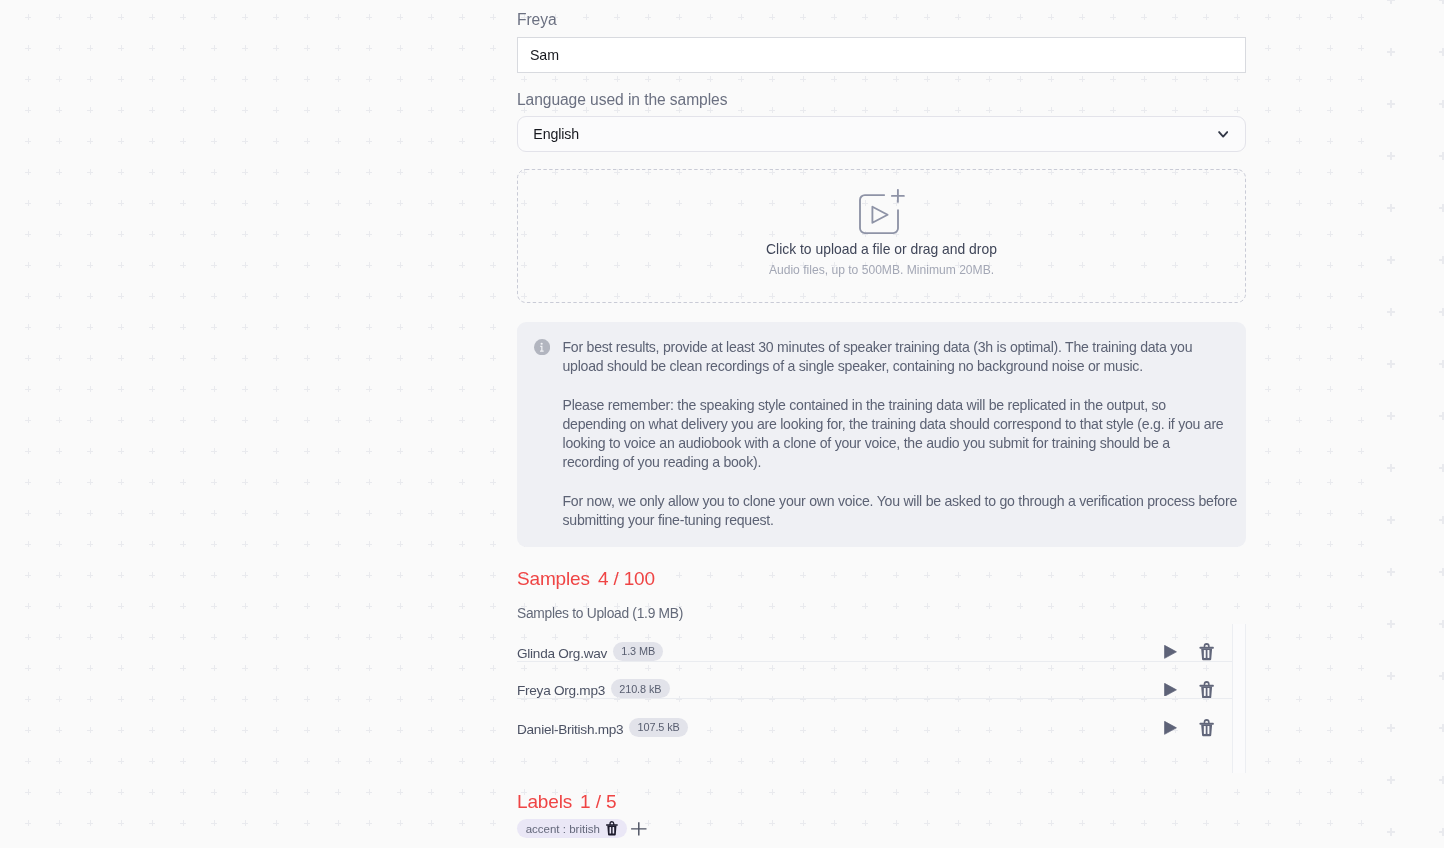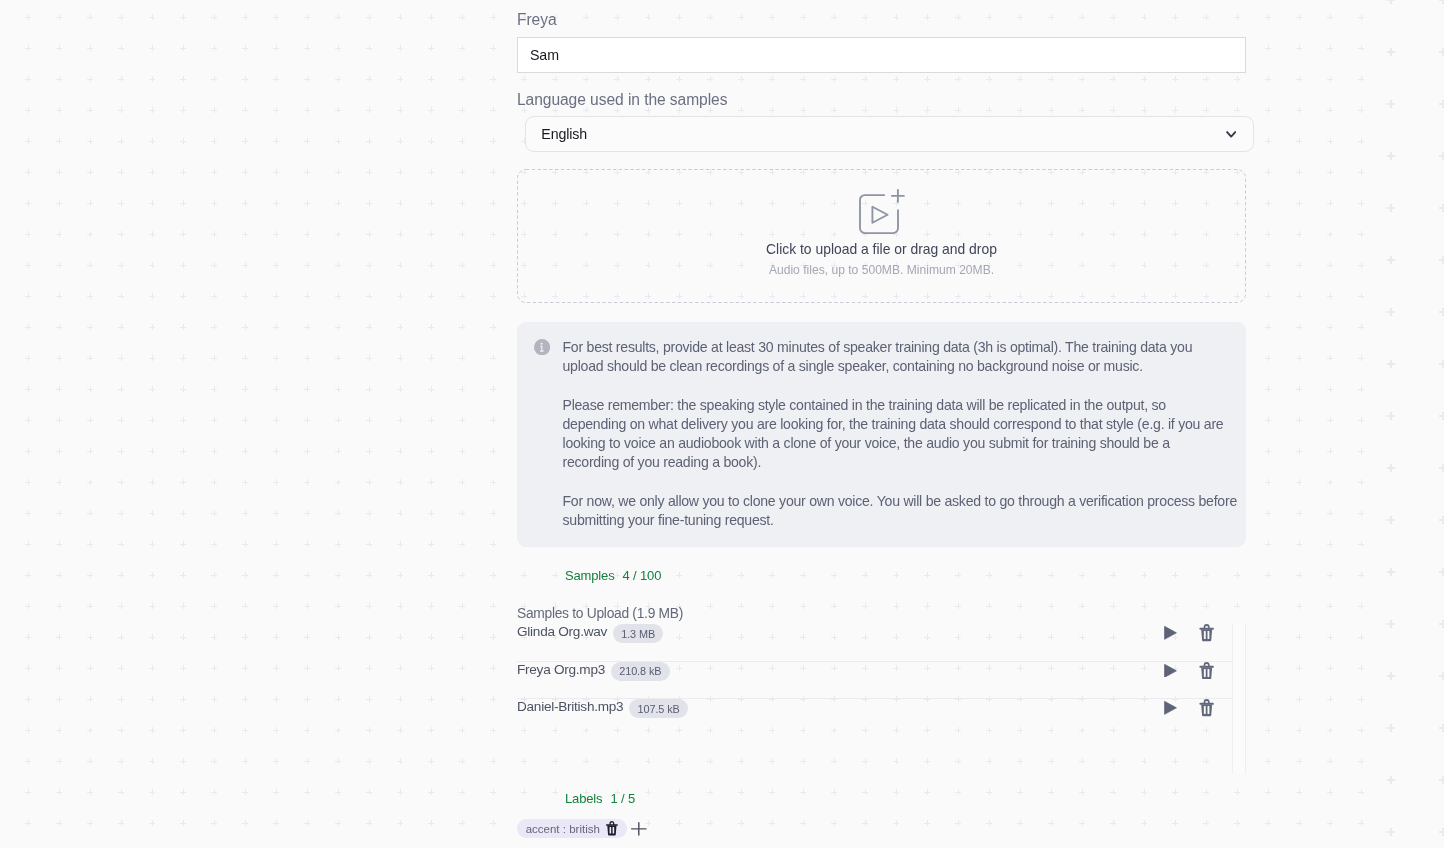--- a/index.html
+++ b/index.html
@@ -26,21 +26,21 @@
   .text-input {
     position:absolute; left:0; width:729px; height:36px;
     border: 1px solid #d8dadf; border-radius: 0;
     background:#fff;
     display:flex; align-items:center;
     padding: 0 12px;
     font-size: 14.2px; color:#17191f; letter-spacing:-0.1px;
   }
 
   .select-box {
-    position:absolute; left:8px; width:729px; height:36px;
+    position:absolute; left:0; width:729px; height:36px;
     border: 1px solid #e3e3ea; border-radius: 9px;
     background:#fbfbfc;
     display:flex; align-items:center; justify-content:space-between;
     padding: 0 16.1px 0 15.3px;
     font-size: 14.2px; color:#17191f; letter-spacing:-0.1px;
   }
   .select-box .chev { display:flex; align-items:center; margin-right:1px;}
 
   
   .dropzone {
@@ -62,30 +62,30 @@
   .info-icon { position:absolute; left:16.8px; top:17.1px; display:flex; }
   .info-text {
     position:absolute; left:45.5px; top:15.6px; width: 690px;
     font-size: 14.1px; letter-spacing:-0.25px; color: #5c6274; line-height: 19px;
   }
   .info-text p { margin: 0; width: 662px; }
   .info-text p:last-child { width: 676px; }
   .info-text p + p { margin-top: 20px; }
 
   
-  .section-head { position:absolute; left:0; font-size: 13px; color:#15803d; letter-spacing:-0.15px;margin-left:48px; }
+  .section-head { position:absolute; left:0; font-size: 19px; color:#ef4444; letter-spacing:-0.15px; }
   .section-head .count { margin-left: 8px; }
 
   .subhead { position:absolute; left:0; font-size: 13.8px; letter-spacing:-0.28px; color:#636979; }
 
   
   .sample-list { position:absolute; left:0; width: 729px; height: 149px; overflow:hidden; }
   .sample-rows { width: 715px; }
   .sample-row {
-    height: 37.55px; display:flex; align-items:flex-start;
+    height: 37.55px; display:flex; align-items:flex-end;
     border-bottom: 1px solid #eaecf0;
   }
   .sample-row:last-child { border-bottom: none; }
   .sample-name { font-size: 13.6px; color:#4c5264; letter-spacing:-0.26px; }
   .chip-size {
     margin-left: 6px;
     background:#e2e3ea; color:#585e70; border-radius: 999px;
     font-size: 10.9px; letter-spacing:-0.1px; height: 19px; display:inline-flex; align-items:center;
     padding: 0 8.2px;
   }

